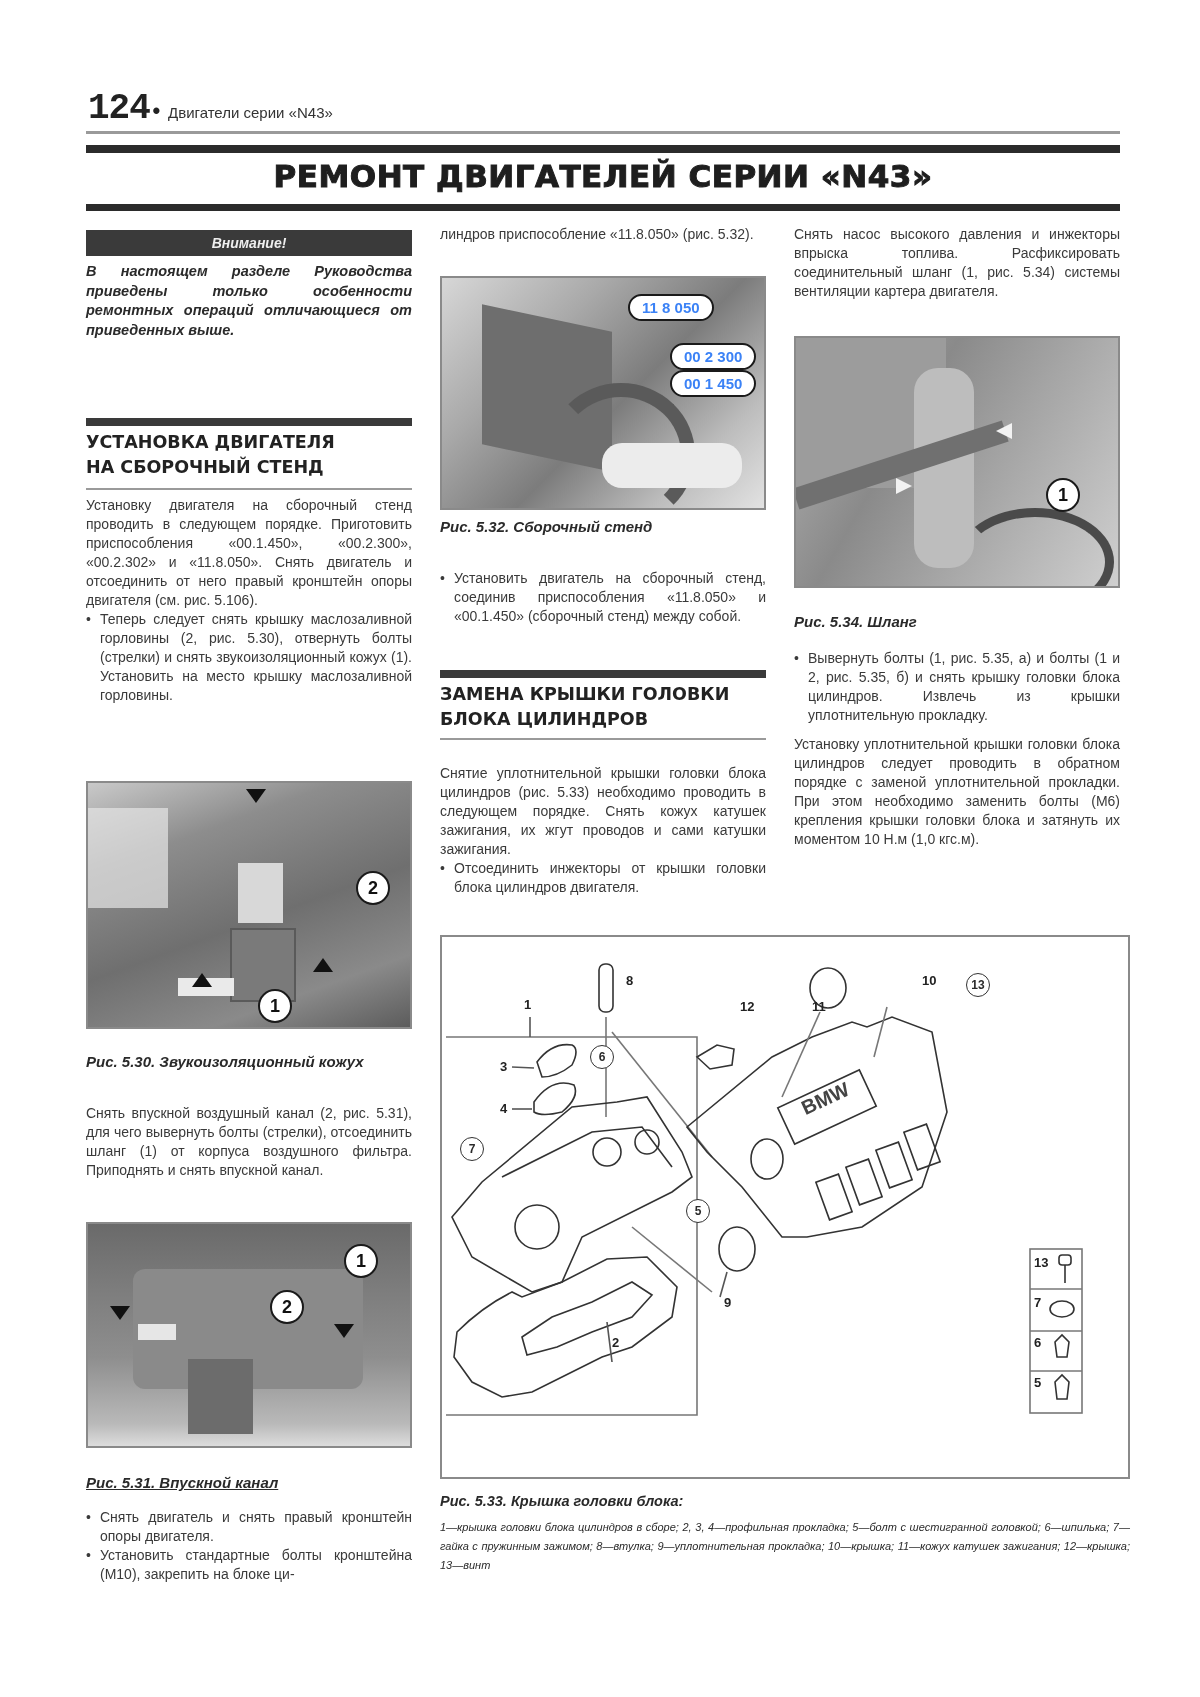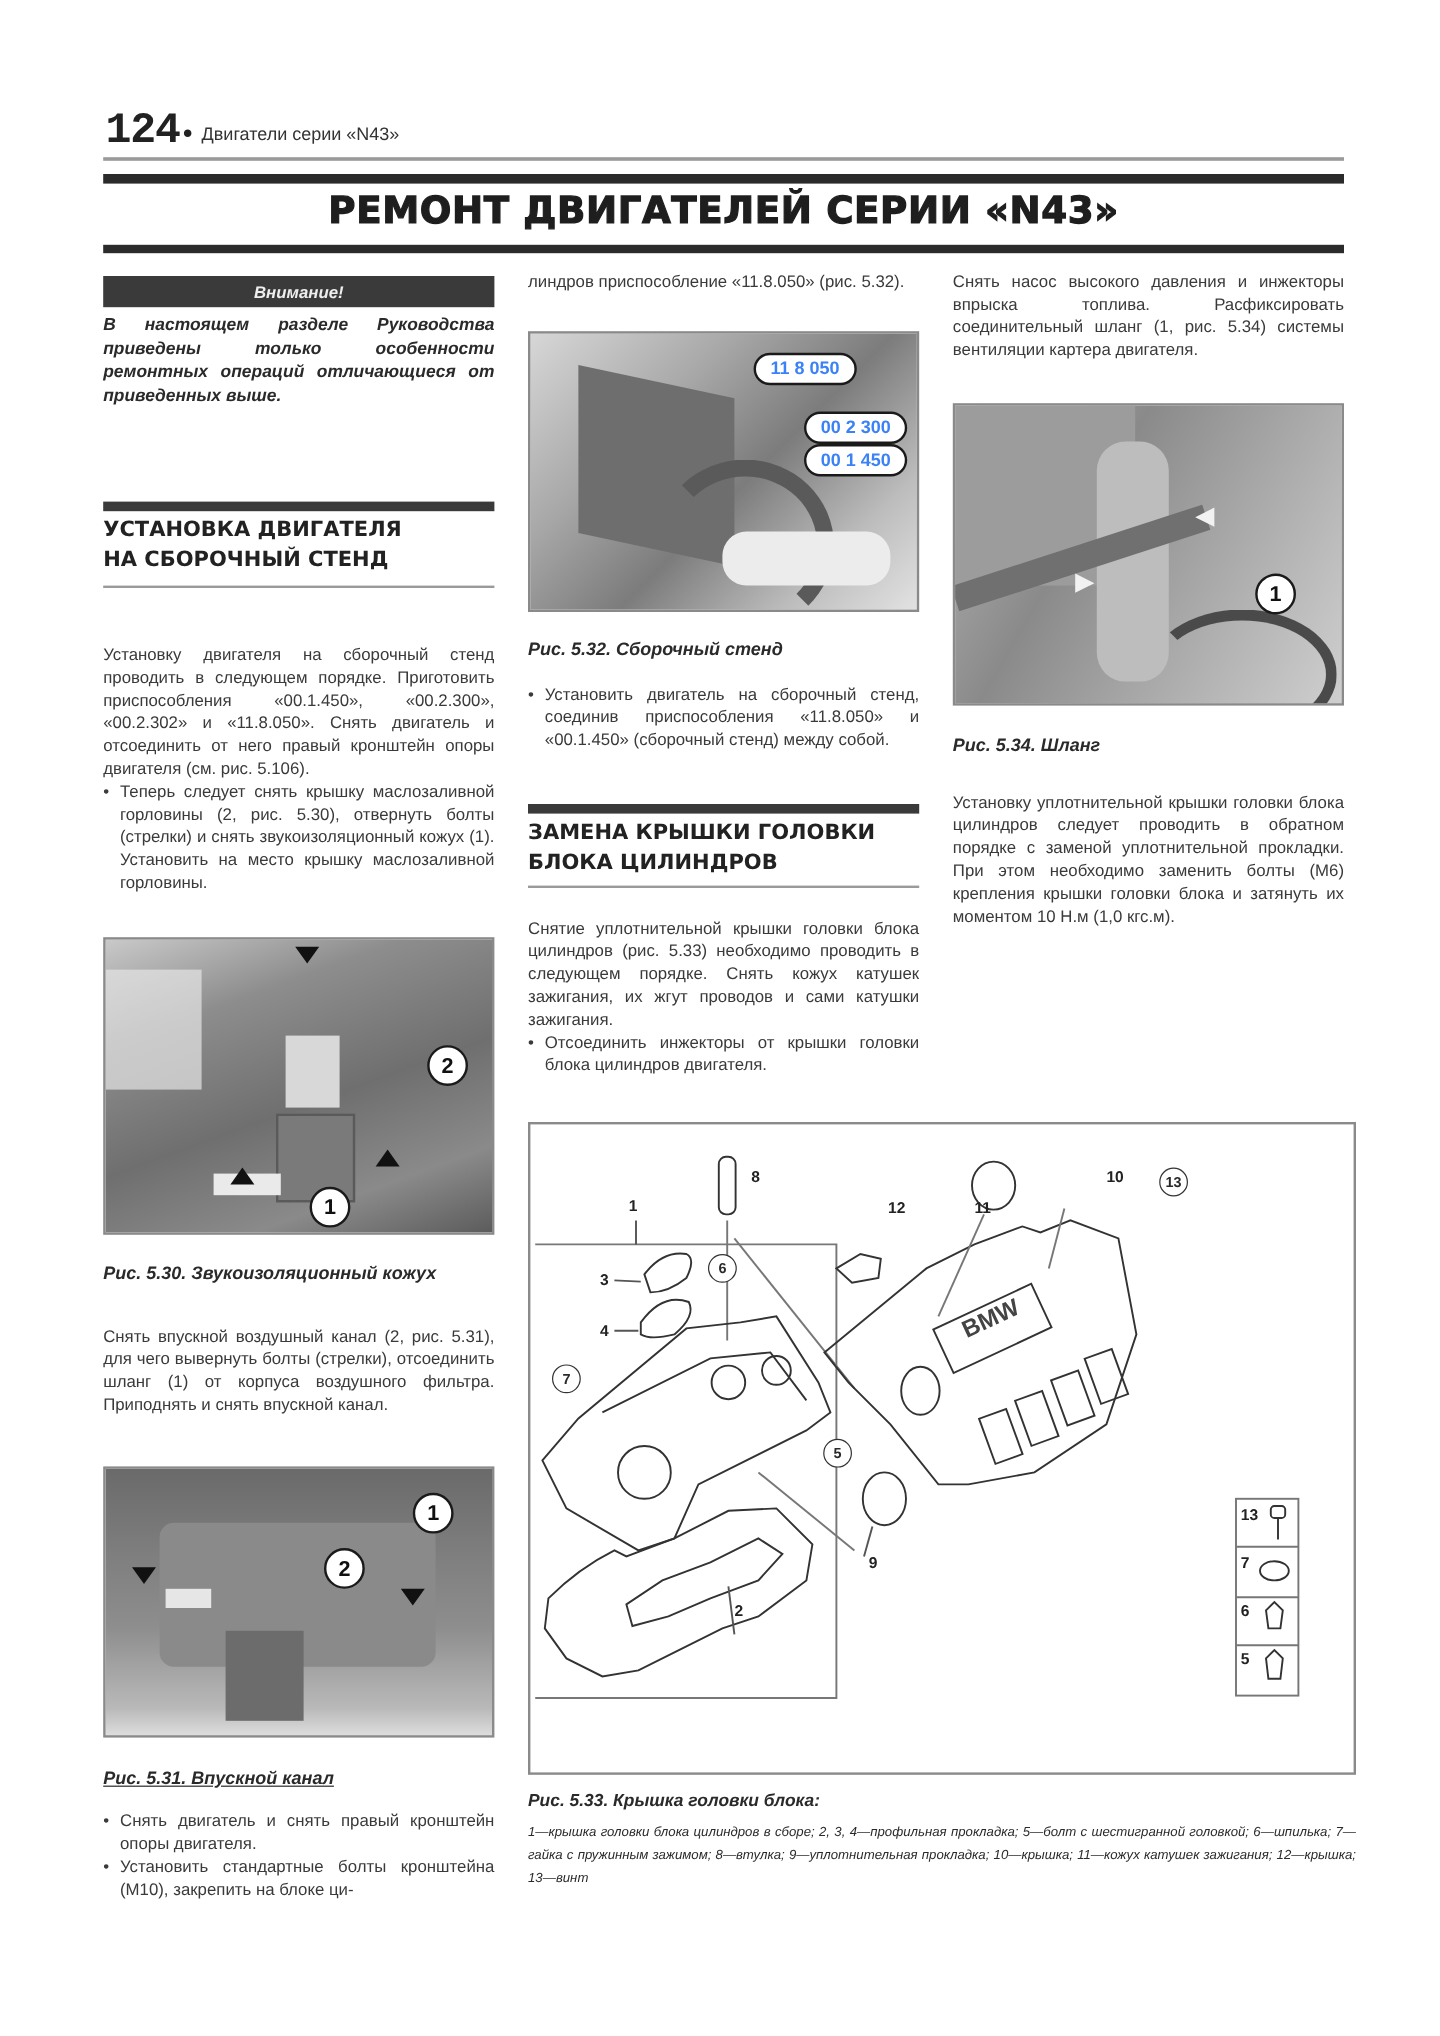--- a/index.html
+++ b/index.html
@@ -47,21 +47,21 @@
   <div>В настоящем разделе Руководства приведены только особенности ремонтных операций отличающиеся от приведенных выше.</div>
 </div>
 
 <div class="sec-bar" style="left:86px;top:418px;width:326px;"></div>
 <div class="sec-title" style="left:86px;top:430px;width:326px;">
   <div>УСТАНОВКА ДВИГАТЕЛЯ</div>
   <div>НА СБОРОЧНЫЙ СТЕНД</div>
 </div>
 <div class="sec-under" style="left:86px;top:488px;width:326px;"></div>
 
-<div class="body" style="left:86px;top:536px;width:326px;">
+<div class="body" style="left:86px;top:496px;width:326px;">
   <p>Установку двигателя на сборочный стенд проводить в следующем порядке. Приготовить приспособления «00.1.450», «00.2.300», «00.2.302» и «11.8.050». Снять двигатель и отсоединить от него правый кронштейн опоры двигателя (см. рис. 5.106).</p>
   <p class="bul">Теперь следует снять крышку маслозаливной горловины (2, рис. 5.30), отвернуть болты (стрелки) и снять звукоизоляционный кожух (1). Установить на место крышку маслозаливной горловины.</p>
 </div>
 
 <div class="photo" style="left:86px;top:781px;width:322px;height:244px;background:linear-gradient(160deg,#c9c9c9 0%,#8d8d8d 25%,#6f6f6f 55%,#8a8a8a 80%,#5c5c5c 100%);">
   <div class="abs" style="left:0;top:25px;width:80px;height:100px;background:#e6e6e6;opacity:.7;"></div>
   <div class="abs" style="left:150px;top:80px;width:45px;height:60px;background:#d8d8d8;"></div>
   <div class="abs" style="left:142px;top:145px;width:62px;height:70px;background:#7a7a7a;border:2px solid #5a5a5a;"></div>
   <div class="abs" style="left:90px;top:195px;width:56px;height:18px;background:#eaeaea;"></div>
   <div class="arrow" style="left:158px;top:6px;border-left:10px solid transparent;border-right:10px solid transparent;border-top:14px solid #111;"></div>
@@ -95,21 +95,21 @@
 <div class="body" style="left:440px;top:225px;width:326px;">линдров приспособление «11.8.050» (рис. 5.32).</div>
 
 <div class="photo" style="left:440px;top:276px;width:322px;height:230px;background:linear-gradient(135deg,#d7d7d7 0%,#a9a9a9 30%,#7c7c7c 55%,#bdbdbd 80%,#e2e2e2 100%);">
   <div class="abs" style="left:40px;top:40px;width:130px;height:140px;background:#6e6e6e;transform:skewY(12deg);"></div>
   <div class="abs" style="left:105px;top:105px;width:120px;height:115px;border:14px solid #5a5a5a;border-radius:50%;border-left-color:transparent;border-bottom-color:transparent;"></div>
   <div class="abs" style="left:160px;top:165px;width:140px;height:45px;background:#ececec;border-radius:20px;"></div>
   <div class="tag" style="left:186px;top:16px;">11 8 050</div>
   <div class="tag" style="left:228px;top:65px;">00 2 300</div>
   <div class="tag" style="left:228px;top:92px;">00 1 450</div>
 </div>
-<div class="cap" style="left:440px;top:532px;width:326px;">Рис. 5.32. Сборочный стенд</div>
+<div class="cap" style="left:440px;top:517px;width:326px;">Рис. 5.32. Сборочный стенд</div>
 <div class="body" style="left:440px;top:569px;width:326px;">
   <p class="bul">Установить двигатель на сборочный стенд, соединив приспособления «11.8.050» и «00.1.450» (сборочный стенд) между собой.</p>
 </div>
 
 <div class="sec-bar" style="left:440px;top:670px;width:326px;"></div>
 <div class="sec-title" style="left:440px;top:682px;width:326px;">
   <div>ЗАМЕНА КРЫШКИ ГОЛОВКИ</div>
   <div>БЛОКА ЦИЛИНДРОВ</div>
 </div>
 <div class="sec-under" style="left:440px;top:738px;width:326px;"></div>
@@ -126,20 +126,21 @@
   <div class="abs" style="left:118px;top:30px;width:60px;height:200px;background:#bdbdbd;border-radius:24px;"></div>
   <div class="abs" style="left:0;top:150px;width:220px;height:22px;background:#707070;transform:rotate(-18deg);transform-origin:left center;"></div>
   <div class="abs" style="left:160px;top:170px;width:140px;height:90px;border:9px solid #4a4a4a;border-radius:50%;border-bottom-color:transparent;border-left-color:transparent;"></div>
   <div class="arrow" style="left:200px;top:85px;border-top:8px solid transparent;border-bottom:8px solid transparent;border-right:16px solid #f2f2f2;"></div>
   <div class="arrow" style="left:100px;top:140px;border-top:8px solid transparent;border-bottom:8px solid transparent;border-left:16px solid #f2f2f2;"></div>
   <div class="callout" style="left:250px;top:140px;">1</div>
 </div>
 <div class="cap" style="left:794px;top:612px;width:326px;">Рис. 5.34. Шланг</div>
 
 <div class="body" style="left:794px;top:649px;width:326px;">
+  <p class="bul">Вывернуть болты (1, рис. 5.35, а) и болты (1 и 2, рис. 5.35, б) и снять крышку головки блока цилиндров. Извлечь из крышки уплотнительную прокладку.</p>
   <p style="margin-top:10px;">Установку уплотнительной крышки головки блока цилиндров следует проводить в обратном порядке с заменой уплотнительной прокладки. При этом необходимо заменить болты (M6) крепления крышки головки блока и затянуть их моментом 10 Н.м (1,0 кгс.м).</p>
 </div>
 
 <div class="diagram">
   <svg width="686" height="540" viewBox="0 0 686 540" style="position:absolute;left:0;top:0;">
     <g fill="none" stroke="#333" stroke-width="1.6">
 
       <polyline points="4,100 255,100 255,478 4,478" stroke="#777"></polyline>
       <line x1="88" y1="80" x2="88" y2="100" stroke="#555"></line>
 

